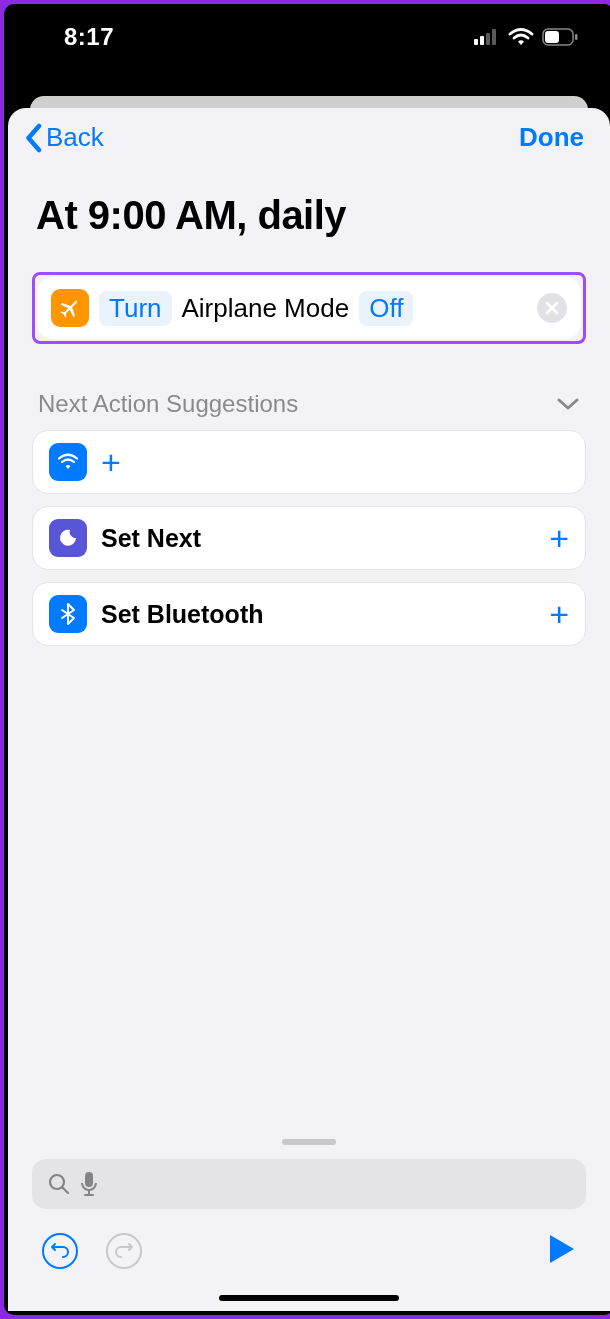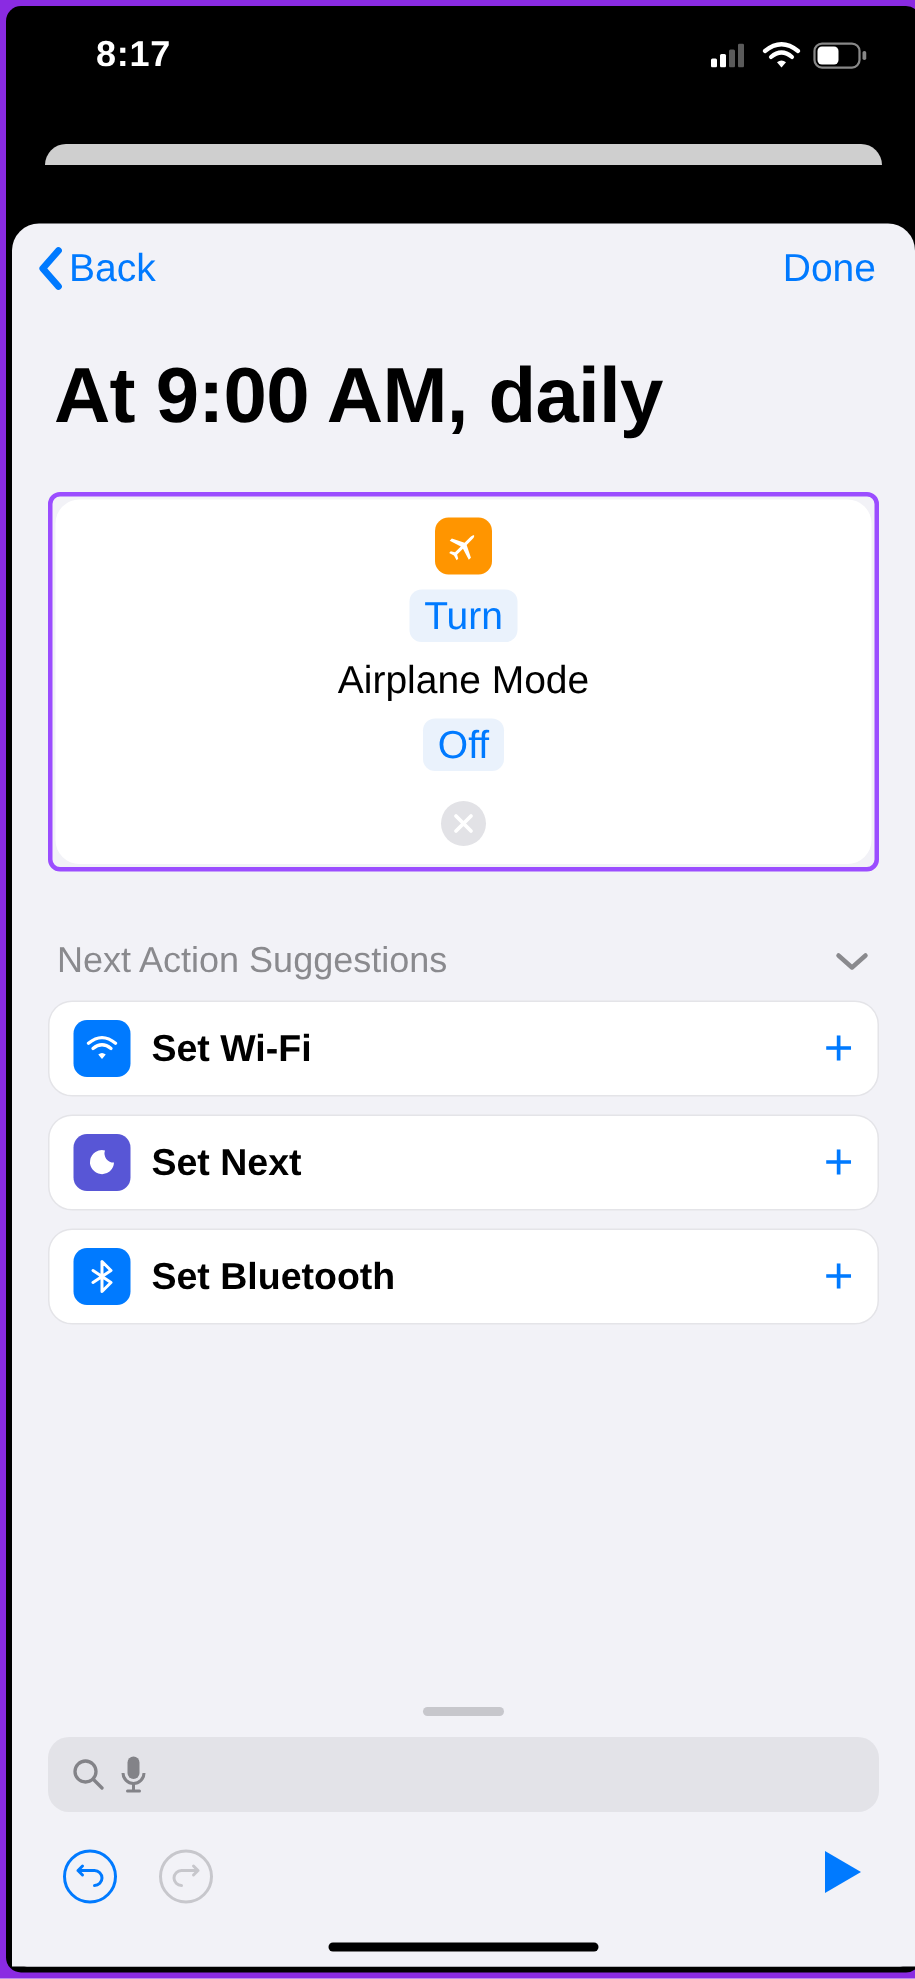--- a/index.html
+++ b/index.html
@@ -3,28 +3,28 @@
 <meta charset="utf-8">
 <style>
   * { box-sizing: border-box; margin: 0; padding: 0; }
   html, body { width: 610px; height: 1319px; font-family: -apple-system, "Helvetica Neue", Arial, sans-serif; }
   body { background: #8a2be2; padding: 4px; }
   .phone-frame { width: 610px; height: 1311px; background: #000; border-radius: 10px; overflow: hidden; position: relative; }
   .status-bar { height: 66px; display: flex; align-items: center; justify-content: space-between; padding: 0 36px 0 60px; color: #fff; }
   .status-time { font-size: 24px; font-weight: 600; letter-spacing: 0.5px; }
   .status-icons { display: flex; align-items: center; gap: 8px; }
   .sheet-bg { position: absolute; top: 92px; left: 26px; right: 26px; height: 14px; background: #cfcfcf; border-radius: 14px 14px 0 0; }
-  .sheet { position: absolute; top: 104px; left: 4px; right: 4px; bottom: 4px; background: #f2f2f7; border-radius: 18px 18px 10px 10px; display: flex; flex-direction: column; margin-top: 41px; }
+  .sheet { position: absolute; top: 104px; left: 4px; right: 4px; bottom: 4px; background: #f2f2f7; border-radius: 18px 18px 10px 10px; display: flex; flex-direction: column; }
   .nav-bar { display: flex; align-items: center; justify-content: space-between; padding: 14px 26px 10px 14px; }
   .back-btn { display: flex; align-items: center; gap: 2px; color: #007aff; font-size: 26px; }
   .back-btn svg { width: 22px; height: 30px; }
-  .done-btn { color: #007aff; font-size: 26px; font-weight: 400; }
-  .title { font-size: 52px; font-weight: 700; color: #000; padding: 30px 28px 34px 28px; letter-spacing: -0.5px; }
+  .done-btn { color: #007aff; font-size: 26px; font-weight: 700; }
+  .title { font-size: 40px; font-weight: 700; color: #000; padding: 30px 28px 34px 28px; letter-spacing: -0.5px; }
   .action-card-wrap { margin: 0 24px; border: 3px solid #9b4dff; border-radius: 8px; padding: 2px 2px; }
-  .action-card { background: #fff; border-radius: 16px; display: flex; align-items: center; padding: 12px 14px; gap: 10px; flex-direction: column; }
+  .action-card { background: #fff; border-radius: 16px; display: flex; align-items: center; padding: 12px 14px; gap: 10px; }
   .icon-box { width: 38px; height: 38px; border-radius: 9px; display: flex; align-items: center; justify-content: center; flex-shrink: 0; }
   .icon-orange { background: #ff9500; }
   .icon-blue { background: #007aff; }
   .icon-purple { background: #5856d6; }
   .pill { background: #eaf2fc; color: #007aff; font-size: 26px; font-weight: 400; padding: 2px 10px; border-radius: 8px; }
   .action-text { font-size: 26px; color: #000; }
   .spacer-flex { flex: 1; }
   .clear-btn { width: 30px; height: 30px; border-radius: 50%; background: #e2e2e6; display: flex; align-items: center; justify-content: center; color: #fff; }
   .section-head { display: flex; align-items: center; justify-content: space-between; padding: 46px 30px 12px 30px; color: #8a8a8e; font-size: 24px; font-weight: 500; }
   .suggestion { margin: 0 24px 12px 24px; background: #fff; border: 1px solid #e4e4e8; border-radius: 16px; display: flex; align-items: center; padding: 12px 16px; gap: 14px; }
@@ -113,21 +113,20 @@
     </div>
 
     <div class="suggestion">
       <div class="icon-box icon-blue">
         <svg width="24" height="24" viewBox="0 0 24 24">
             <path d="M12 19 L9.5 16 Q12 14 14.5 16 Z" fill="#fff"></path>
             <path d="M6 12 Q12 7 18 12" stroke="#fff" stroke-width="2.2" fill="none" stroke-linecap="round"></path>
             <path d="M3 8.5 Q12 1 21 8.5" stroke="#fff" stroke-width="2.2" fill="none" stroke-linecap="round"></path>
           </svg>
       </div>
-      <span class="suggestion-label">Set Wi-Fi</span>
       <span class="plus">+</span>
     </div>
 
     <div class="suggestion">
       <div class="icon-box icon-purple">
         <svg width="24" height="24" viewBox="0 0 24 24">
             <path d="M14 4 A8 8 0 1 0 20 12 A6 6 0 0 1 14 4 Z" fill="#fff"></path>
           </svg>
       </div>
       <span class="suggestion-label">Set Next</span>

